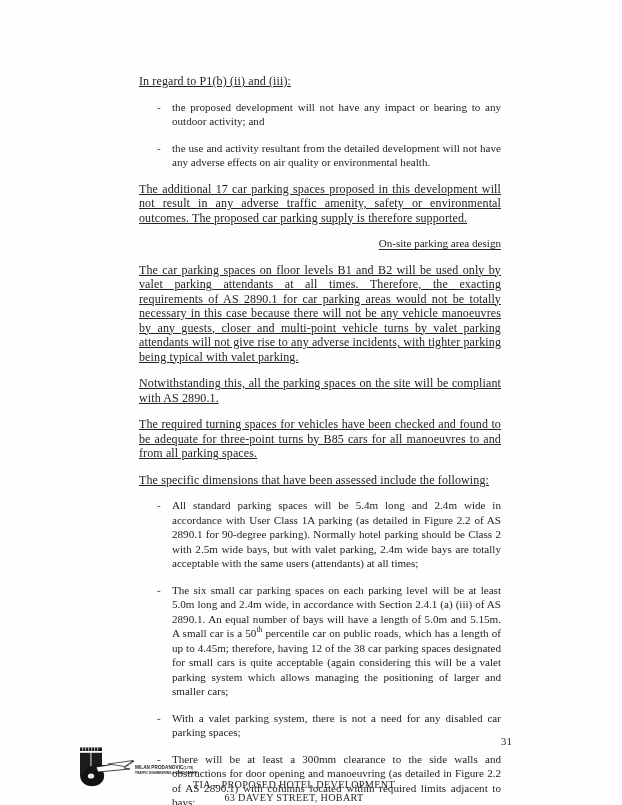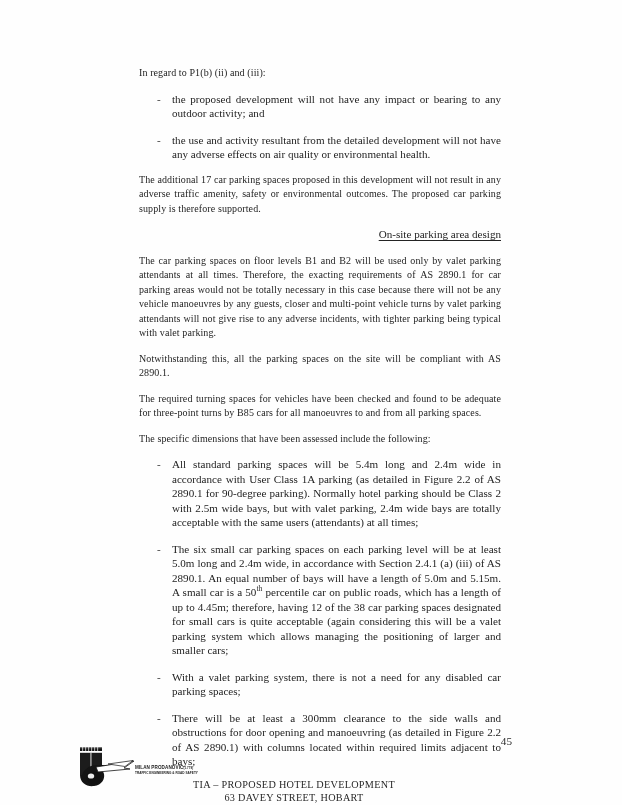--- a/index.html
+++ b/index.html
@@ -27,27 +27,28 @@
 
   
   .content {
     position: absolute;
     left: 139px;
     top: 62px;
     width: 362px;
   }
 
   p.para {
-    margin: 4px 0 11px 0;
-    font-size: 10px;
+    margin: 12px 0 11px 0;
+    font-size: 12px;
     line-height: 14.5px;
     text-align: justify;
     text-justify: inter-word;
     letter-spacing: 0.01em;
     color: #232323;
+    text-decoration: underline;
   }
 
   .heading {
     margin: 3px 0 12px 0;
     font-size: 11.1px;
     line-height: 14.5px;
     text-decoration: underline;
     text-underline-offset: 1.5px;
     color: #232323;
     text-align: right;
@@ -198,21 +199,21 @@
       </li>
       <li>
         <span class="dash">-</span><span>There will be at least a 300mm clearance to the side walls and obstructions for door opening and manoeuvring (as detailed in Figure 2.2 of AS 2890.1) with columns located within required limits adjacent to bays;</span><sup></sup><span></span>
       </li>
     </ul>
 
   </div>
 
   <div class="footer">
 
-    <div class="page-number">45</div>
+    <div class="page-number">31</div>
 
     <div class="logo">
       <svg width="105" height="44" viewBox="0 0 105 44">
 
         <rect x="2" y="2" width="22" height="4" fill="#141414"></rect>
         <rect x="2" y="2.6" width="22" height="0.5" fill="#ffffff"></rect>
         <g fill="#ffffff">
           <rect x="4.4" y="2" width="0.7" height="4"></rect>
           <rect x="7.4" y="2" width="0.7" height="4"></rect>
           <rect x="10.4" y="2" width="0.7" height="4"></rect>

